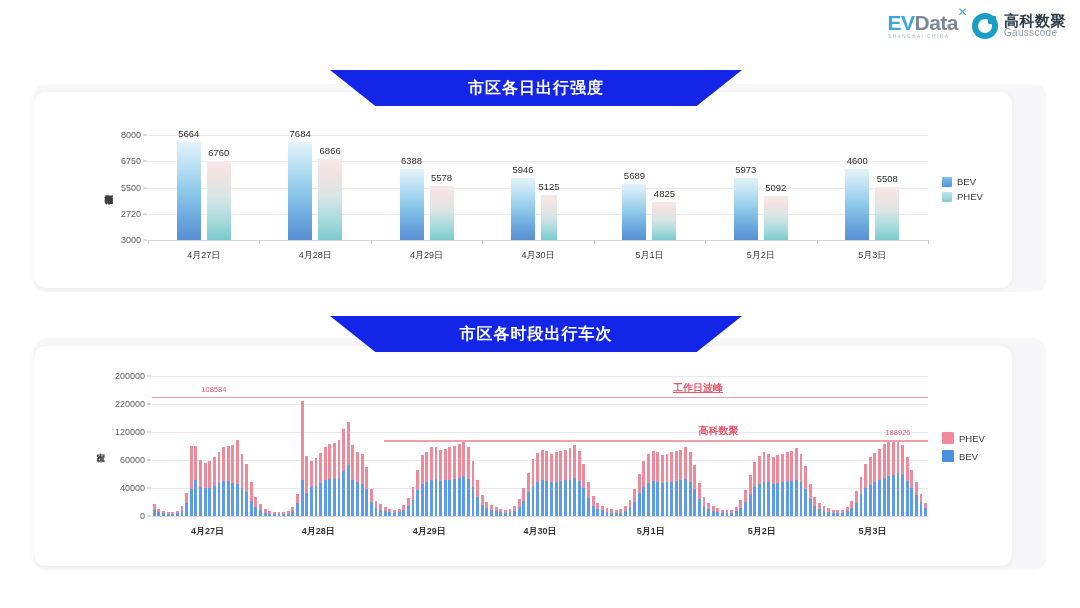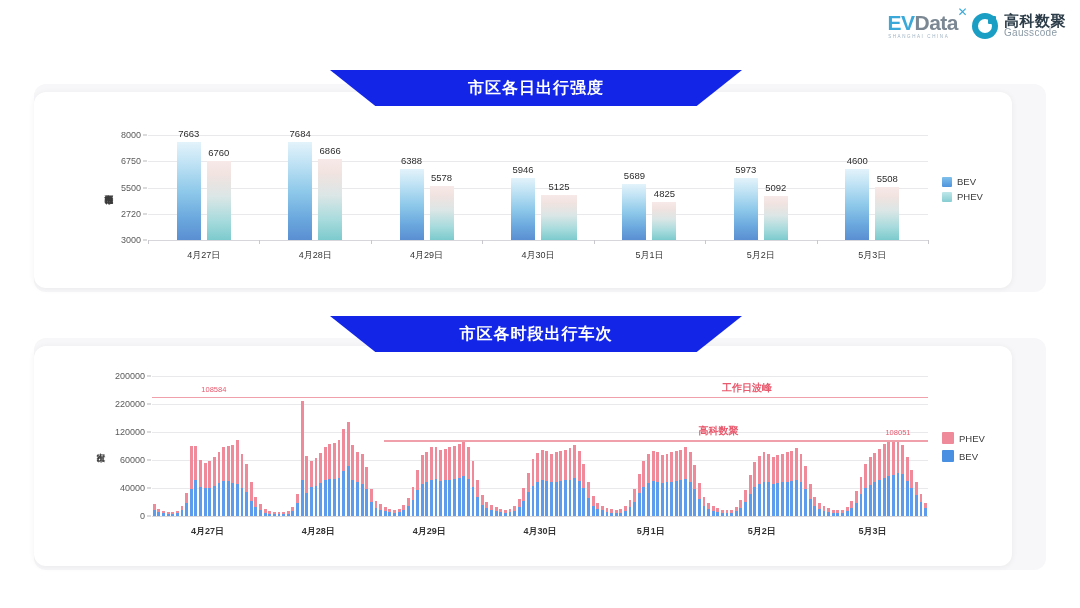--- a/index.html
+++ b/index.html
@@ -316,21 +316,21 @@
     <div class="gridline" style="top: 52.5px; width: 780px;"></div>
     <div class="ytick" style="top: 52.5px;">5500</div>
     <div class="ytick-dash" style="top: 52.5px;"></div>
     <div class="gridline" style="top: 26.25px; width: 780px;"></div>
     <div class="ytick" style="top: 26.25px;">6750</div>
     <div class="ytick-dash" style="top: 26.25px;"></div>
     <div class="gridline" style="top: 0px; width: 780px;"></div>
     <div class="ytick" style="top: 0px;">8000</div>
     <div class="ytick-dash" style="top: 0px;"></div>
     <div class="bar bev" style="left: 28.7143px; width: 24px; height: 97.923px;">
-      <div class="bar-label">7663</div>
+      <div class="bar-label">5664</div>
     </div>
     <div class="bar phev" style="left: 58.7143px; width: 24px; height: 78.96px;">
       <div class="bar-label">6760</div>
     </div>
     <div class="xtick" style="left: 55.7143px; top: 114px;">4月27日</div>
     <div class="xtick-mark" style="left: 0px; top: 105px;"></div>
     <div class="bar bev" style="left: 140.143px; width: 24px; height: 98.364px;">
       <div class="bar-label">7684</div>
     </div>
     <div class="bar phev" style="left: 170.143px; width: 24px; height: 81.186px;">
@@ -342,21 +342,21 @@
       <div class="bar-label">6388</div>
     </div>
     <div class="bar phev" style="left: 281.571px; width: 24px; height: 54.138px;">
       <div class="bar-label">5578</div>
     </div>
     <div class="xtick" style="left: 278.571px; top: 114px;">4月29日</div>
     <div class="xtick-mark" style="left: 222.857px; top: 105px;"></div>
     <div class="bar bev" style="left: 363px; width: 24px; height: 61.866px;">
       <div class="bar-label">5946</div>
     </div>
-    <div class="bar phev" style="left: 393px; width: 36px; height: 44.625px;">
+    <div class="bar phev" style="left: 393px; width: 16px; height: 44.625px;">
       <div class="bar-label">5125</div>
     </div>
     <div class="xtick" style="left: 390px; top: 114px;">4月30日</div>
     <div class="xtick-mark" style="left: 334.286px; top: 105px;"></div>
     <div class="bar bev" style="left: 474.429px; width: 24px; height: 56.469px;">
       <div class="bar-label">5689</div>
     </div>
     <div class="bar phev" style="left: 504.429px; width: 24px; height: 38.325px;">
       <div class="bar-label">4825</div>
     </div>
@@ -1088,25 +1088,25 @@
       <div class="seg-phev" style="flex: 1 1 auto;"></div>
     </div>
     <div class="xtick" style="left: 55.4286px; top: 149px; font-weight: 700; font-size: 9px;">4月27日</div>
     <div class="xtick" style="left: 166.286px; top: 149px; font-weight: 700; font-size: 9px;">4月28日</div>
     <div class="xtick" style="left: 277.143px; top: 149px; font-weight: 700; font-size: 9px;">4月29日</div>
     <div class="xtick" style="left: 388px; top: 149px; font-weight: 700; font-size: 9px;">4月30日</div>
     <div class="xtick" style="left: 498.857px; top: 149px; font-weight: 700; font-size: 9px;">5月1日</div>
     <div class="xtick" style="left: 609.714px; top: 149px; font-weight: 700; font-size: 9px;">5月2日</div>
     <div class="xtick" style="left: 720.571px; top: 149px; font-weight: 700; font-size: 9px;">5月3日</div>
     <div class="annot-line" style="top: 20.5933px; left: 0px; width: 776px;"></div>
-    <div class="annot-text" style="left: 595px; top: 4.5933px;">工作日波峰</div>
+    <div class="annot-text" style="left: 546px; top: 4.5933px; text-decoration: underline;">工作日波峰</div>
     <div class="annot-line" style="top: 64.3643px; left: 231.714px; width: 544.286px;"></div>
     <div class="annot-text" style="left: 566.48px; top: 48.3643px;">高科数聚</div>
     <div class="peak-label" style="left: 61.881px; top: 8.5933px;">108584</div>
-    <div class="peak-label" style="left: 745.976px; top: 52.3643px;">108051</div>
+    <div class="peak-label" style="left: 745.976px; top: 52.3643px;">188926</div>
   </div>
 <div id="legend2">
   <div class="legend-row big">
     <span class="sw-phev2"></span>
     <span>PHEV</span>
   </div>
   <div class="legend-row big">
     <span class="sw-bev2"></span>
     <span>BEV</span>
   </div>

